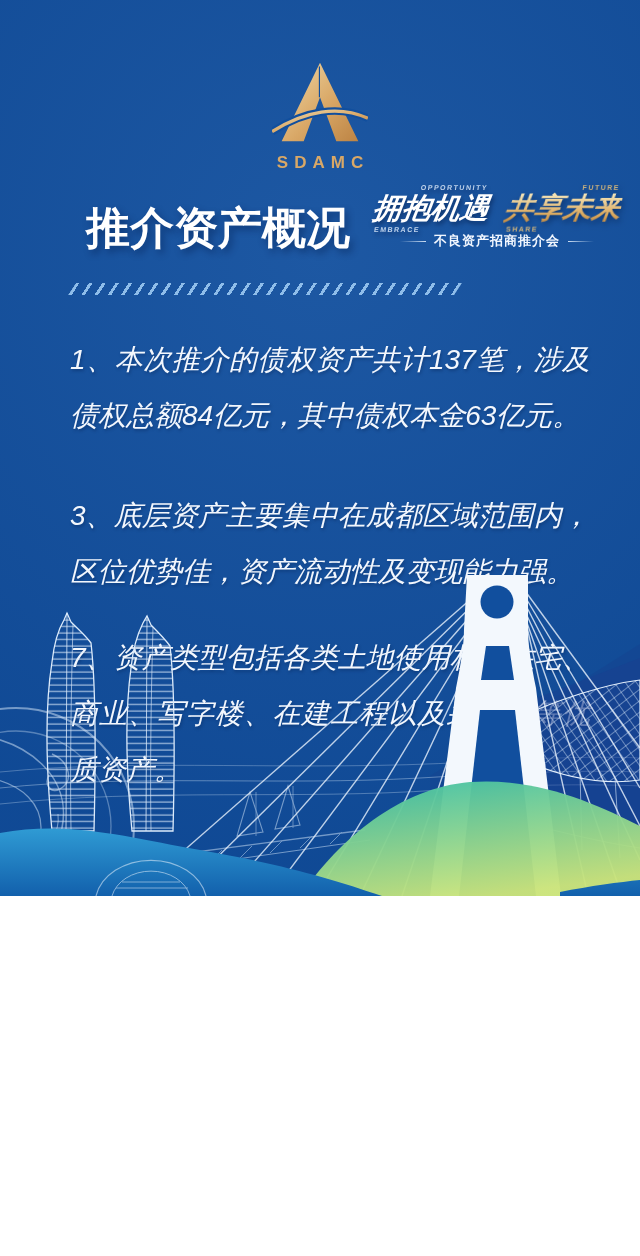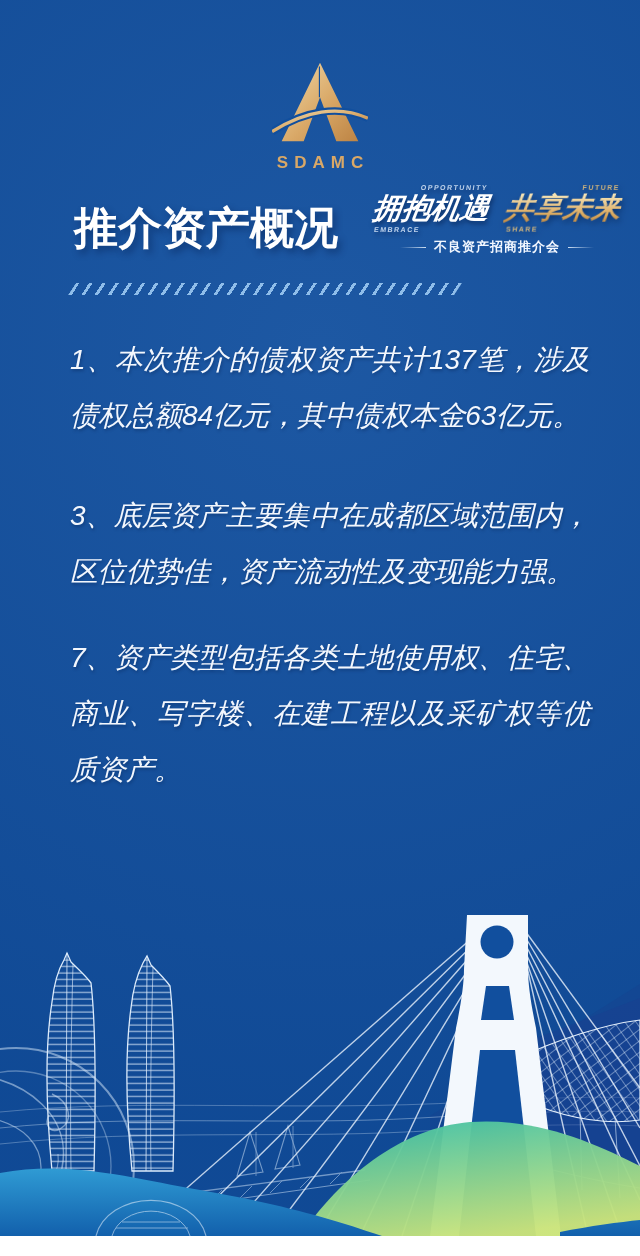--- a/index.html
+++ b/index.html
@@ -1,44 +1,44 @@
 <!DOCTYPE html>
 <html><head>
 <meta charset="utf-8">
 <style>
   html,body{margin:0;padding:0;}
   .poster{
-    position:relative; width:640px; height:1236px; overflow:hidden;
+    position:relative; width:640px; height:896px; overflow:hidden;
     background:#114F9E;
     background-image:radial-gradient(circle at 50% 28%, rgba(255,255,255,0.05), rgba(4,24,70,0.10) 85%);
     font-family:"Liberation Sans", sans-serif;
   }
   
   .logo{position:absolute; top:55px; left:0; width:100%; text-align:center;}
   .logo svg{display:block; margin:0 auto;}
   .logo-text{margin-top:6px; color:#D9A867; font-size:17px; font-weight:bold; letter-spacing:6px; text-indent:6px;}
   
   .title-row{position:absolute; top:192px; left:70px; right:12px; display:flex; justify-content:space-between; align-items:flex-start;}
   .page-title{
-    margin:14px 0 0 4px; color:#FFFFFF; font-size:44px; line-height:1.05; font-weight:900;
+    margin:14px 0 0 16px; color:#FFFFFF; font-size:44px; line-height:1.05; font-weight:900;
     font-family:"Liberation Serif","DejaVu Serif",serif;
     text-shadow:3px 4px 7px rgba(0,25,70,0.45); white-space:nowrap;
   }
   .badge{width:262px; text-align:center;}
   .slogans{display:flex; justify-content:center; align-items:flex-start; transform:skewX(-8deg); white-space:nowrap;}
   .slog{position:relative; display:inline-block; font-size:29px; font-weight:900; line-height:1.15; font-style:italic;}
   .slog.white{color:#FFFFFF; text-shadow:2px 3px 4px rgba(0,20,60,0.5);}
   .slog.gold{margin-left:16px; color:#E8C27A;
     background:linear-gradient(180deg,#F4E2B4 10%,#D9A75C 70%,#B9813C);
     -webkit-background-clip:text; background-clip:text; -webkit-text-fill-color:transparent;
     filter:drop-shadow(2px 3px 3px rgba(0,20,60,0.5));}
   .tiny{position:absolute; font-size:7px; font-weight:bold; font-style:normal; letter-spacing:1.5px; opacity:0.85;}
   .slog.white .tiny{color:#D9E7F8;} .slog.gold .tiny{color:#E8C27A; -webkit-text-fill-color:#E8C27A;}
   .tiny.top{top:-8px; right:4px;} .tiny.bottom{bottom:-9px; left:4px;}
-  .badge-sub{margin-top:13px; display:flex; align-items:center; justify-content:center; gap:8px;
+  .badge-sub{margin-top:7px; display:flex; align-items:center; justify-content:center; gap:8px;
     color:#F2F7FF; font-size:13px; font-weight:bold; letter-spacing:1px; white-space:nowrap;}
   .dash{display:inline-block; width:26px; height:1px; background:rgba(225,238,252,0.8);}
   .dash.l{background:linear-gradient(90deg,transparent,rgba(225,238,252,0.9));}
   .dash.r{background:linear-gradient(270deg,transparent,rgba(225,238,252,0.9));}
   
   .hatch{position:absolute; top:283px; left:72px; width:386px; height:12px;
     background:repeating-linear-gradient(90deg,#9CC9F2 0 3.5px, transparent 3.5px 13.2px);
     transform:skewX(-33deg); opacity:0.9;}
   
   .body-text{position:absolute; top:332px; left:70px; width:520px;font-style:italic;}

